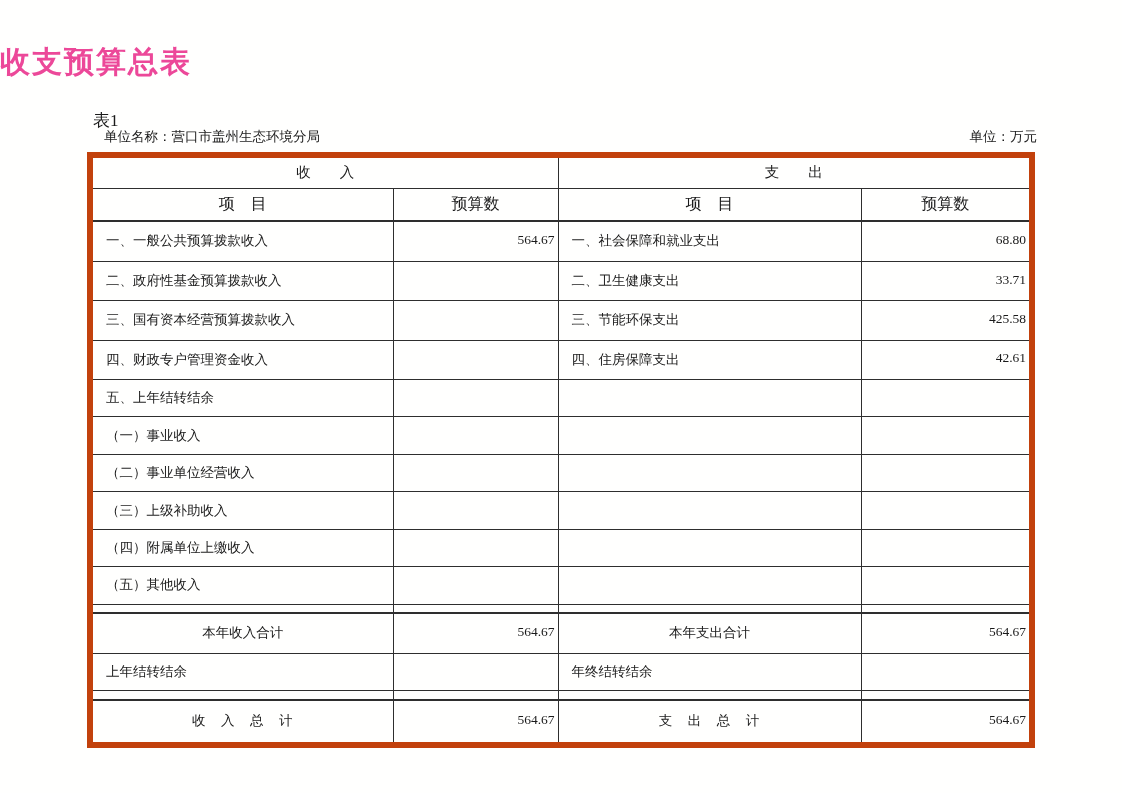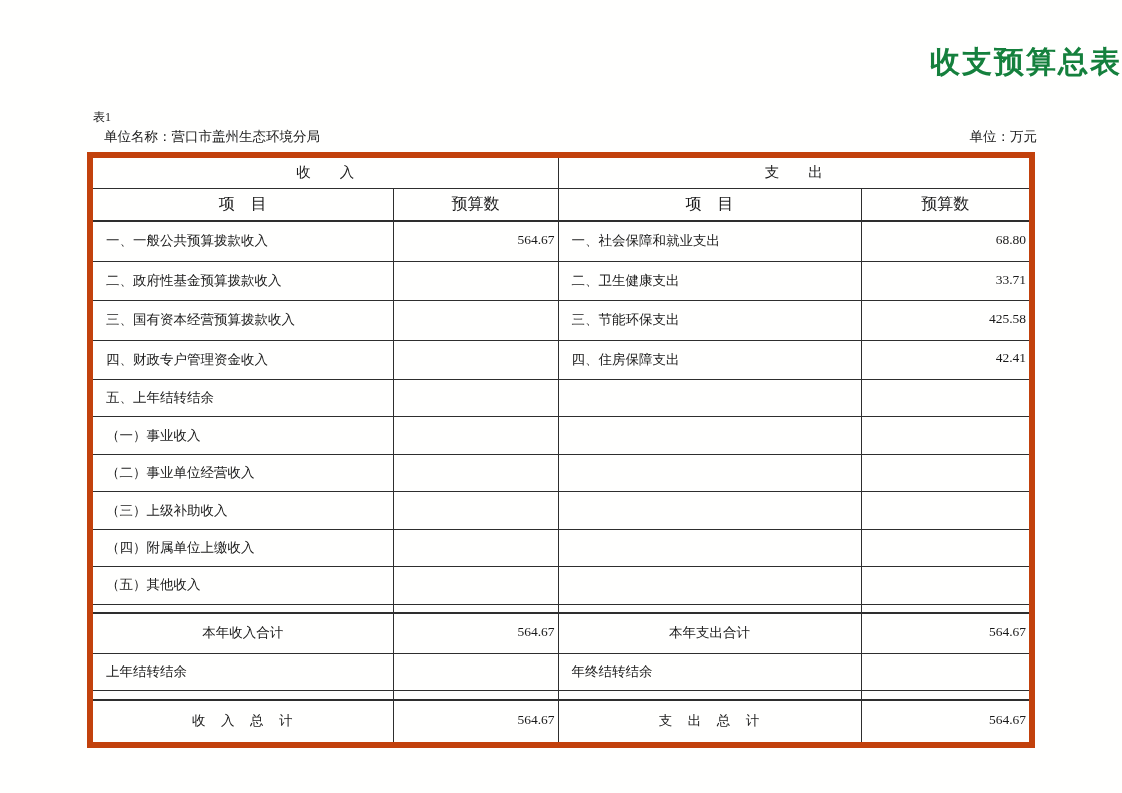--- a/index.html
+++ b/index.html
@@ -9,31 +9,31 @@
     position: relative;
     font-family: "Liberation Serif", serif;
     color: #1a1a1a;
     overflow: hidden;
   }
   .page { position: absolute; inset: 0; background: #fffffe; }
 
   .doc-title {
     position: absolute;
     top: 42px; left: 0; width: 100%;
-    text-align: right;
+    text-align: left;
     font-family: "Liberation Sans", sans-serif;
     font-size: 30px;
     font-weight: bold;
     letter-spacing: 2px;
-    color: #15803d;
+    color: #ec4899;
   }
   .table-no {
     position: absolute;
     top: 109px; left: 93px;
-    font-size: 12px;
+    font-size: 17px;
   }
   .meta-line {
     position: absolute;
     top: 128px; left: 93px; right: 85px;
     display: flex;
     justify-content: space-between;
     font-size: 13.5px;
     margin-left: 11px;
   }
 
@@ -117,21 +117,21 @@
       <tr>
         <td class="label">三、国有资本经营预算拨款收入</td>
         <td class="value"></td>
         <td class="label mid">三、节能环保支出</td>
         <td class="value">425.58</td>
       </tr>
       <tr>
         <td class="label">四、财政专户管理资金收入</td>
         <td class="value"></td>
         <td class="label mid">四、住房保障支出</td>
-        <td class="value">42.41</td>
+        <td class="value">42.61</td>
       </tr>
       <tr>
         <td class="label">五、上年结转结余</td>
         <td class="value"></td>
         <td class="label mid"></td>
         <td class="value"></td>
       </tr>
       <tr>
         <td class="label">（一）事业收入</td>
         <td class="value"></td>

